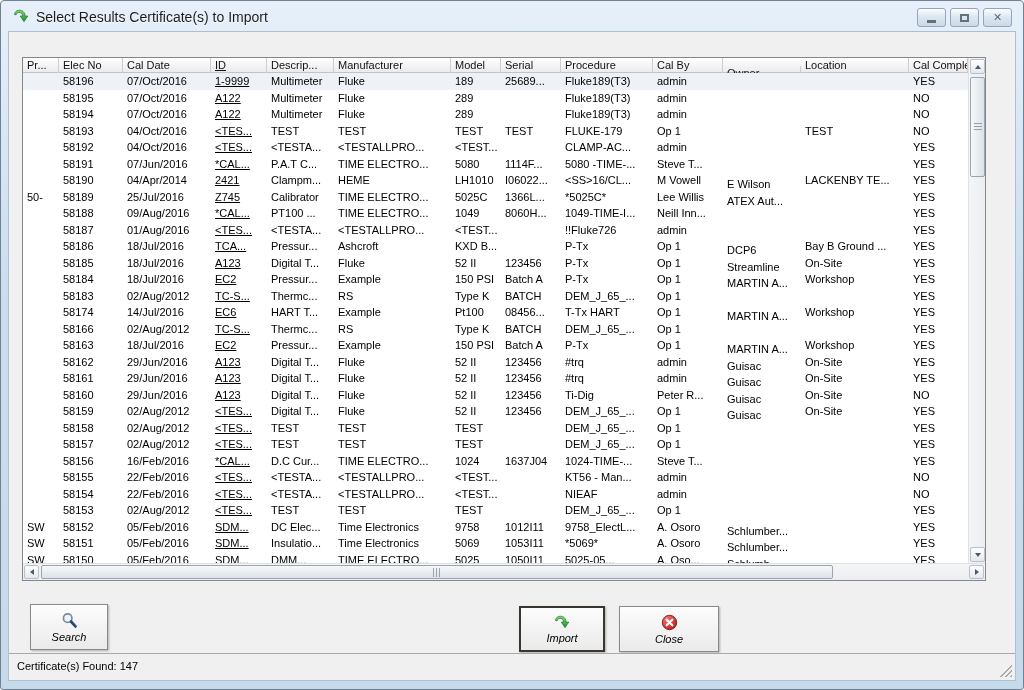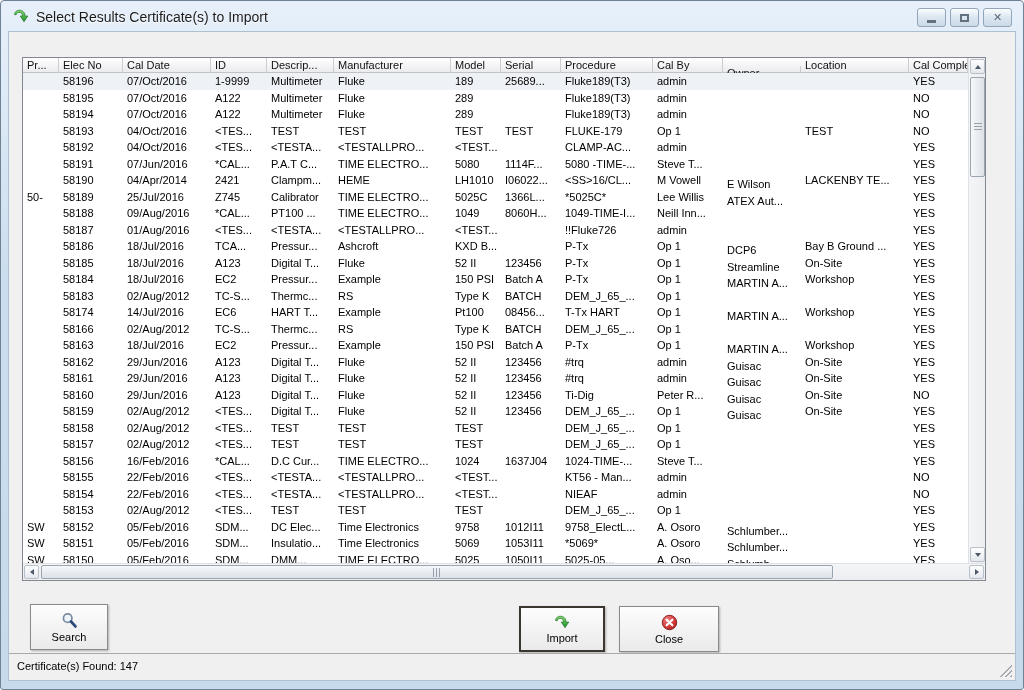--- a/index.html
+++ b/index.html
@@ -17,41 +17,41 @@
   .glyph-close{font-size:11px;font-weight:bold;color:#5c6976;line-height:1;}
   .client{position:absolute;left:7px;right:7px;top:30px;bottom:8px;background:#f0f0f0;border:1px solid #aebfd0;}
   
   .grid{position:absolute;left:13px;top:25px;width:964px;height:524px;background:#0ea5e9;border:1px solid #828790;}
   .gheader{position:absolute;left:0;top:0;right:17px;height:15px;display:flex;background:linear-gradient(#ffffff,#ebebee);border-bottom:1px solid #c3c3c6;}
   .hcell{height:15px;padding:1px 0 0 4px;border-right:1px solid #cdcdd1;white-space:nowrap;overflow:hidden;font-size:11px;color:#111;}
   .gbody{position:absolute;left:0;top:15px;right:17px;height:492px;overflow:hidden;}
   .grow{display:flex;height:16.5px;align-items:center;background:#fff;}
   .grow.sel{background:#eef1f5;}
   .gcell{height:16.5px;line-height:16.5px;padding-left:4px;border-right:1px solid transparent;white-space:nowrap;overflow:hidden;font-size:11px;}
-  .c0{width:36px;} .c1{width:64px;} .c2{width:88px;} .c3{width:56px;} .c4{width:67px;}
+  .c0{width:36px;} .c1{width:64px;} .c2{width:88px;} .c3{width:56px;text-decoration:underline;} .c4{width:67px;}
   .c5{width:117px;} .c6{width:50px;} .c7{width:60px;} .c8{width:92px;} .c9{width:70px;}
   .c10{width:78px;margin-top:8px;} .c11{width:108px;} .c12{flex:1;min-width:0;}
   
   .vscroll{position:absolute;top:0;right:0;width:17px;bottom:17px;background:linear-gradient(90deg,#f4f5f7,#eceef1);border-left:1px solid #e0e1e4;}
   .hscroll{position:absolute;left:0;right:0;bottom:0;height:17px;background:linear-gradient(#f4f5f7,#eceef1);border-top:1px solid #e0e1e4;}
   .sbtn{position:absolute;background:linear-gradient(#fefefe,#e4e8ee);border:1px solid #b9c0c9;border-radius:2px;display:flex;align-items:center;justify-content:center;}
   .vscroll .sbtn{left:1px;width:15px;height:15px;}
   .vscroll .up{top:1px;} .vscroll .down{bottom:1px;}
   .hscroll .sbtn{top:1px;width:15px;height:14px;}
   .hscroll .left{left:1px;} .hscroll .right{right:1px;}
   .tri-up{width:0;height:0;border-left:3.5px solid transparent;border-right:3.5px solid transparent;border-bottom:4.5px solid #4e5a68;}
   .tri-down{width:0;height:0;border-left:3.5px solid transparent;border-right:3.5px solid transparent;border-top:4.5px solid #4e5a68;}
   .tri-left{width:0;height:0;border-top:3.5px solid transparent;border-bottom:3.5px solid transparent;border-right:4.5px solid #4e5a68;}
   .tri-right{width:0;height:0;border-top:3.5px solid transparent;border-bottom:3.5px solid transparent;border-left:4.5px solid #4e5a68;}
   .vthumb{position:absolute;left:1px;top:19px;width:15px;height:100px;background:linear-gradient(90deg,#f6f8fa,#dde2e8);border:1px solid #9ba5b0;border-radius:2px;display:flex;align-items:center;justify-content:center;}
   .vthumb .grip{width:8px;height:8px;background:repeating-linear-gradient(to bottom,#98a1ab 0 1px,transparent 1px 3px);}
   .hthumb{position:absolute;top:1px;left:18px;width:792px;height:14px;background:linear-gradient(#f6f8fa,#dde2e8);border:1px solid #9ba5b0;border-radius:2px;display:flex;align-items:center;justify-content:center;}
   .hthumb .grip{width:8px;height:9px;background:repeating-linear-gradient(to right,#98a1ab 0 1px,transparent 1px 3px);}
   
-  .act-btn{position:absolute;height:46px;background:linear-gradient(#fdfdfd,#eaeaea);border:1px solid #8a8a8a;box-shadow:1px 1px 2px rgba(0,0,0,.28);display:flex;flex-direction:column;align-items:center;justify-content:center;gap:3px;padding:2px;cursor:default;font-size:11px;}
+  .act-btn{position:absolute;height:46px;background:linear-gradient(#fdfdfd,#eaeaea);border:1px solid #8a8a8a;box-shadow:1px 1px 2px rgba(0,0,0,.28);display:flex;flex-direction:column;align-items:center;justify-content:center;gap:3px;padding:2px;cursor:default;font-size:11px;font-style:italic;}
   .btn-search{left:21px;top:572px;width:78px;}
   .btn-import{left:510px;top:574px;width:86px;border:2px solid #3b3730;}
   .btn-close{left:610px;top:574px;width:100px;}
   .act-btn .lbl{line-height:1;}
   
   .statusbar{position:absolute;left:0;right:0;bottom:0;height:27px;border-top:1px solid #a9a9a9;background:#f0f0f0;}
   .status-text{position:absolute;left:8px;top:6px;font-size:11px;}
   .grip-resize{position:absolute;right:3px;bottom:3px;width:13px;height:13px;background:repeating-linear-gradient(135deg,transparent 0 2.5px,#a7abb0 2.5px 3.6px);clip-path:polygon(100% 0,100% 100%,0 100%);}
 </style>
 </head>

